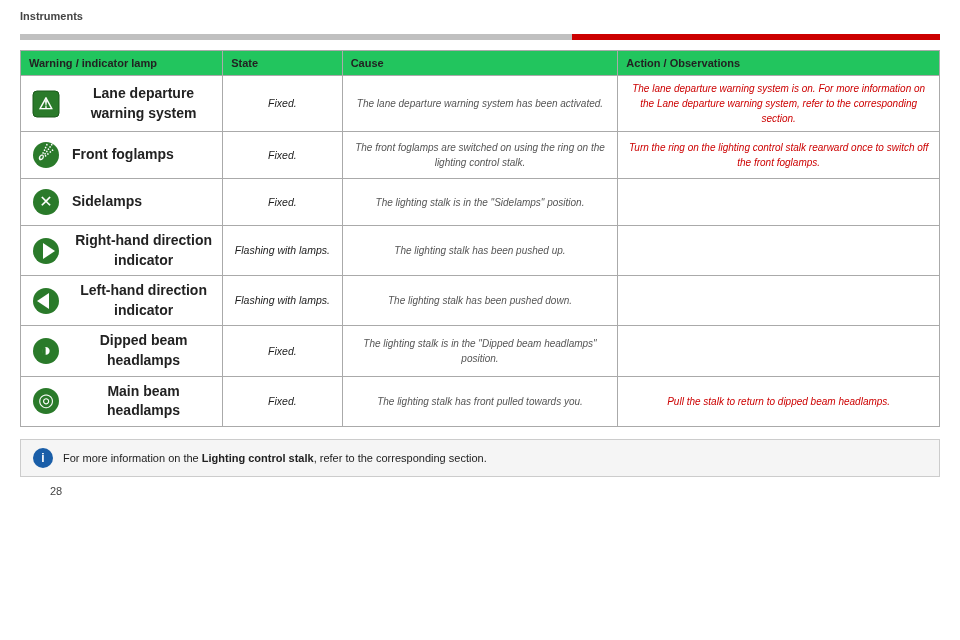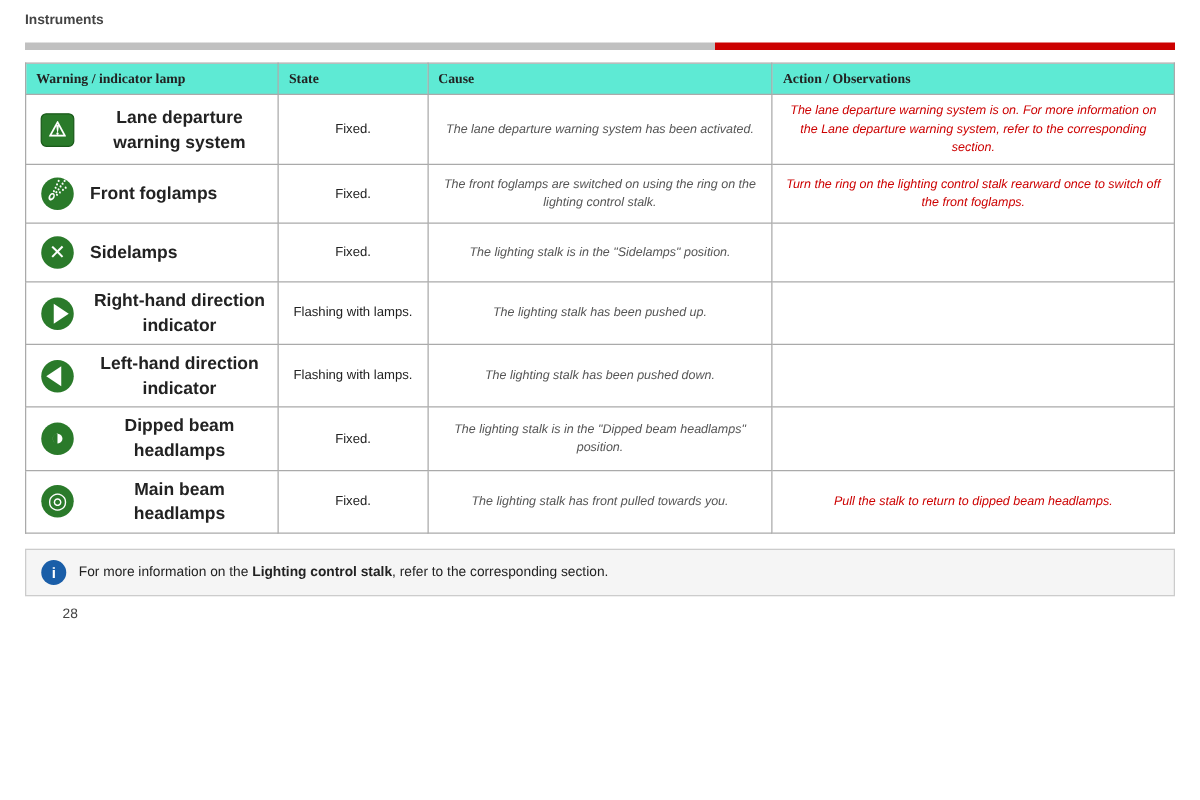--- a/index.html
+++ b/index.html
@@ -22,22 +22,21 @@
       background: linear-gradient(to right, #c0c0c0 60%, #cc0000 40%);
       margin-bottom: 10px;
       border-radius: 0;
     }
     table {
       width: 100%;
       border-collapse: collapse;
       border: 1px solid #aaa;
     }
     thead tr {
-      background: #5eead4;
-      font-family: Liberation Serif, serif;
+      background: #22c55e;
     }
     th {
       border: 1px solid #aaa;
       padding: 6px 8px;
       text-align: left;
       font-weight: bold;
       font-size: 11px;
     }
     td {
       border: 1px solid #aaa;
@@ -62,21 +61,21 @@
       flex-shrink: 0;
       display: flex;
       align-items: center;
       justify-content: center;
     }
     .lamp-label {
       font-weight: bold;
       font-size: 14px;
       line-height: 1.4;
     }
-    .state-text { font-size: 10.5px; }
+    .state-text { font-style: italic; font-size: 10.5px; }
     .cause-text { font-size: 10px; font-style: italic; color: #555; }
     .action-text { font-size: 10px; font-style: italic; color: #555; }
     .action-highlight { color: #cc0000; font-style: italic; font-size: 10px; }
     .info-bar {
       margin-top: 12px;
       background: #f5f5f5;
       border: 1px solid #ccc;
       padding: 8px 12px;
       display: flex;
       align-items: center;

